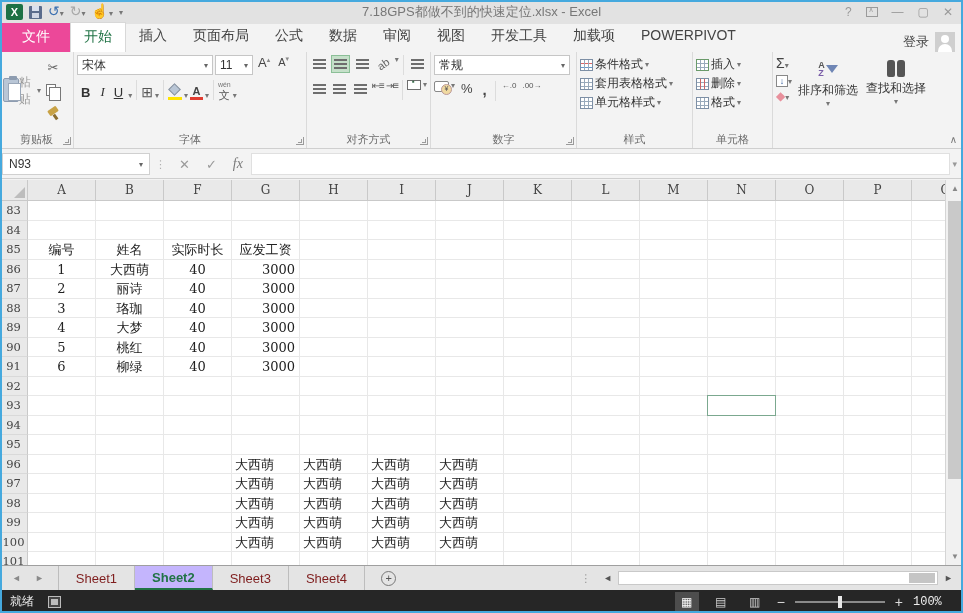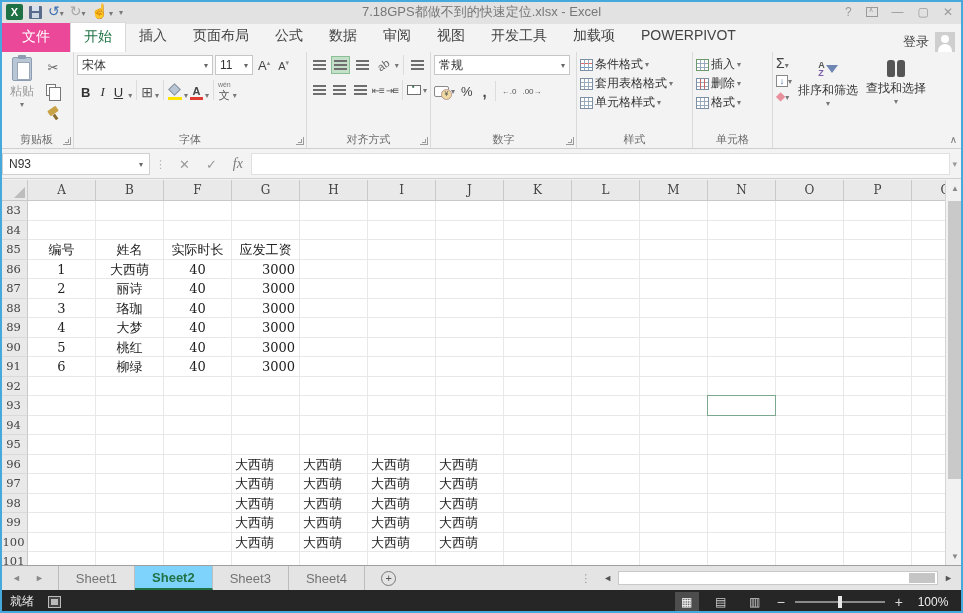--- a/index.html
+++ b/index.html
@@ -38,27 +38,27 @@
   .avatar { width:20px; height:20px; background:#cfcfcf; position:relative; overflow:hidden; }
   .avatar:before { content:""; position:absolute; left:6px; top:3px; width:8px; height:8px; border-radius:50%; background:#fff; }
   .avatar:after { content:""; position:absolute; left:3px; top:12px; width:14px; height:9px; border-radius:7px 7px 0 0; background:#fff; }
 
   
   .ribbon { position:absolute; left:0; top:52px; width:963px; height:97px; background:#f3f3f3; border-bottom:1px solid #cfcfcf; display:flex; }
   .rgroup { position:relative; border-right:1px solid #dadada; padding:3px 3px 16px; display:flex; flex-direction:column; }
   .glabel { position:absolute; bottom:1px; left:0; right:0; text-align:center; font-size:11px; color:#6b6b6b; }
   .dlg { position:absolute; right:2px; bottom:3px; width:8px; height:8px; border-right:1px solid #9a9a9a; border-bottom:1px solid #9a9a9a; }
   .dlg:before { content:""; position:absolute; right:1px; bottom:1px; width:3px; height:3px; border-right:1px solid #9a9a9a; border-bottom:1px solid #9a9a9a; }
-  .rowline { display:flex; align-items:center; gap:2px; }
+  .rowline { display:flex; align-items:flex-start; gap:2px; }
   .dd { font-size:8px; color:#666; margin-left:1px; }
   .sep-v { width:1px; height:20px; background:#dcdcdc; margin:0 2px; }
 
   
   .g-clip { width:74px; }
-  .paste-btn { display:flex; flex-direction:column; align-items:center; width:38px; padding-top:2px; }
+  .paste-btn { display:flex; flex-direction:row; align-items:center; width:38px; padding-top:2px; }
   .clipboard-ic { width:20px; height:24px; background:#b9c6d6; border:1px solid #8d9cb0; border-radius:2px; position:relative; }
   .clipboard-ic:before { content:""; position:absolute; left:5px; top:-3px; width:8px; height:4px; background:#8d9cb0; border-radius:1px; }
   .clipboard-ic:after { content:""; position:absolute; left:4px; top:4px; width:11px; height:16px; background:#fff; border:1px solid #9aa7b8; }
   .paste-lbl { font-size:12px; color:#9a9a9a; margin-top:2px; }
   .clip-col { display:flex; flex-direction:column; gap:3px; margin-top:2px; }
   .sbtn { width:24px; height:20px; display:flex; align-items:center; justify-content:center; color:#666; font-size:13px; }
   .copy-ic { width:10px; height:12px; border:1px solid #777; background:#fff; position:relative; }
   .copy-ic:before { content:""; position:absolute; left:2px; top:2px; width:10px; height:12px; border:1px solid #777; background:#fff; }
   .brush-ic { width:12px; height:12px; position:relative; }
   .brush-ic:before { content:""; position:absolute; left:1px; top:1px; width:10px; height:6px; background:#c8a245; transform:rotate(-35deg); border-radius:1px; }
@@ -155,43 +155,43 @@
   
   .vscroll { position:absolute; left:945px; top:180px; width:18px; height:385px; background:#f1f1f1; border-left:1px solid #d5d5d5; }
   .vs-btn { width:18px; height:17px; display:flex; align-items:center; justify-content:center; color:#888; font-size:8px; }
   .vs-thumb { position:absolute; left:2px; top:21px; width:14px; height:278px; background:#c9c9c9; }
   .vs-track-white { position:absolute; left:0; top:17px; width:18px; height:350px; background:#fff; z-index:-1; }
   .vs-dn { position:absolute; bottom:0; }
 
   
   .tabbar { position:absolute; left:0; top:565px; width:963px; height:25px; background:#e4e4e4; border-top:1px solid #9f9f9f; display:flex; align-items:stretch; }
   .nav-arrows { display:flex; align-items:center; gap:14px; padding:0 14px 0 12px; color:#8a8a8a; font-size:9px; }
-  .stab { display:flex; align-items:center; padding:0 17px; font-size:13px; color:#737373; border-right:1px solid #bdbdbd; }
+  .stab { display:flex; align-items:center; padding:0 17px; font-size:13px; color:#7f1d1d; border-right:1px solid #bdbdbd; }
   .stab.first { border-left:1px solid #bdbdbd; }
-  .stab.active { background:#7dd3fc; color:#217346; font-weight:bold; border-bottom:2px solid #217346; border-right:1px solid #bdbdbd; }
+  .stab.active { background:#c4b5fd; color:#217346; font-weight:bold; border-bottom:2px solid #217346; border-right:1px solid #bdbdbd; }
   .newsheet { display:flex; align-items:center; margin-left:16px; }
   .plus-circle { width:15px; height:15px; border:1px solid #777; border-radius:50%; color:#555; font-size:11px; line-height:13px; text-align:center; }
   .tab-split { display:flex; align-items:center; color:#999; padding:0 8px; margin-left:auto; font-size:11px; }
   .hscroll { display:flex; align-items:center; gap:2px; padding-right:6px; }
   .hs-arrow { color:#555; font-size:9px; padding:0 4px; }
   .hs-track { width:320px; height:14px; background:#fff; border:1px solid #c9c9c9; position:relative; }
   .hs-thumb { position:absolute; right:2px; top:1px; width:26px; height:10px; background:#c5c5c5; }
 
   
   .statusbar { position:absolute; left:0; top:590px; width:963px; height:23px; background:#262626; color:#eee; display:flex; align-items:center; font-size:12px; }
   .sb-ready { padding-left:10px; }
   .macro-ic { width:13px; height:12px; border:1px solid #bbb; margin-left:14px; position:relative; background:#444; }
   .macro-ic:before { content:""; position:absolute; left:2px; top:2px; width:7px; height:6px; background:#bbb; }
   .sb-right { margin-left:auto; display:flex; align-items:center; gap:10px; padding-right:10px; }
   .view-ic { width:24px; height:19px; display:flex; align-items:center; justify-content:center; color:#cfcfcf; font-size:12px; }
   .view-ic.on { background:#4d4d4d; color:#fff; }
   .zoom-minus,.zoom-plus { color:#ddd; font-size:14px; }
   .zoom-track { width:90px; height:2px; background:#8a8a8a; position:relative; }
   .zoom-thumb { position:absolute; left:43px; top:-5px; width:4px; height:12px; background:#e8e8e8; }
-  .zoom-pct { width:40px; text-align:center; }
+  .zoom-pct { width:40px; text-align:left;font-family:Liberation Mono, monospace; }
 </style>
 </head>
 <body>
 
 <div class="edge t"></div>
 <div class="edge b"></div>
 <div class="edge l"></div>
 <div class="edge r"></div>
 
 <div class="titlebar">

